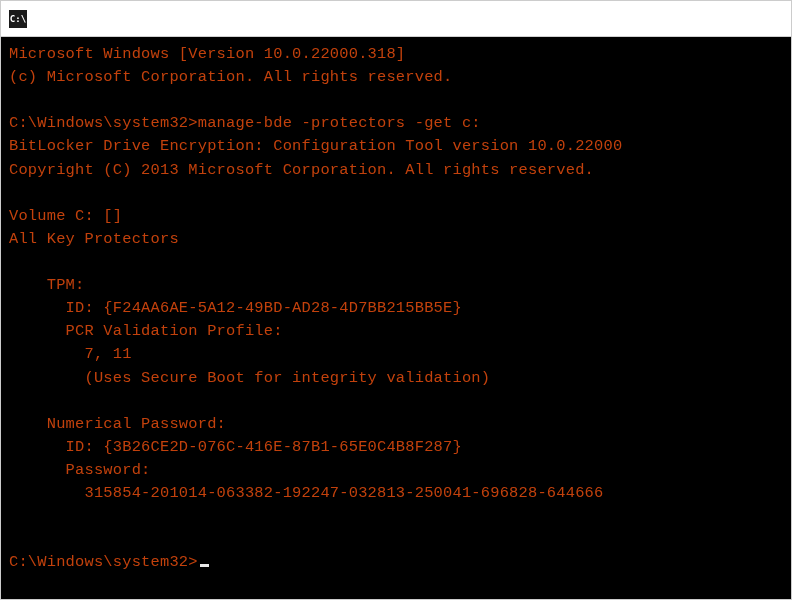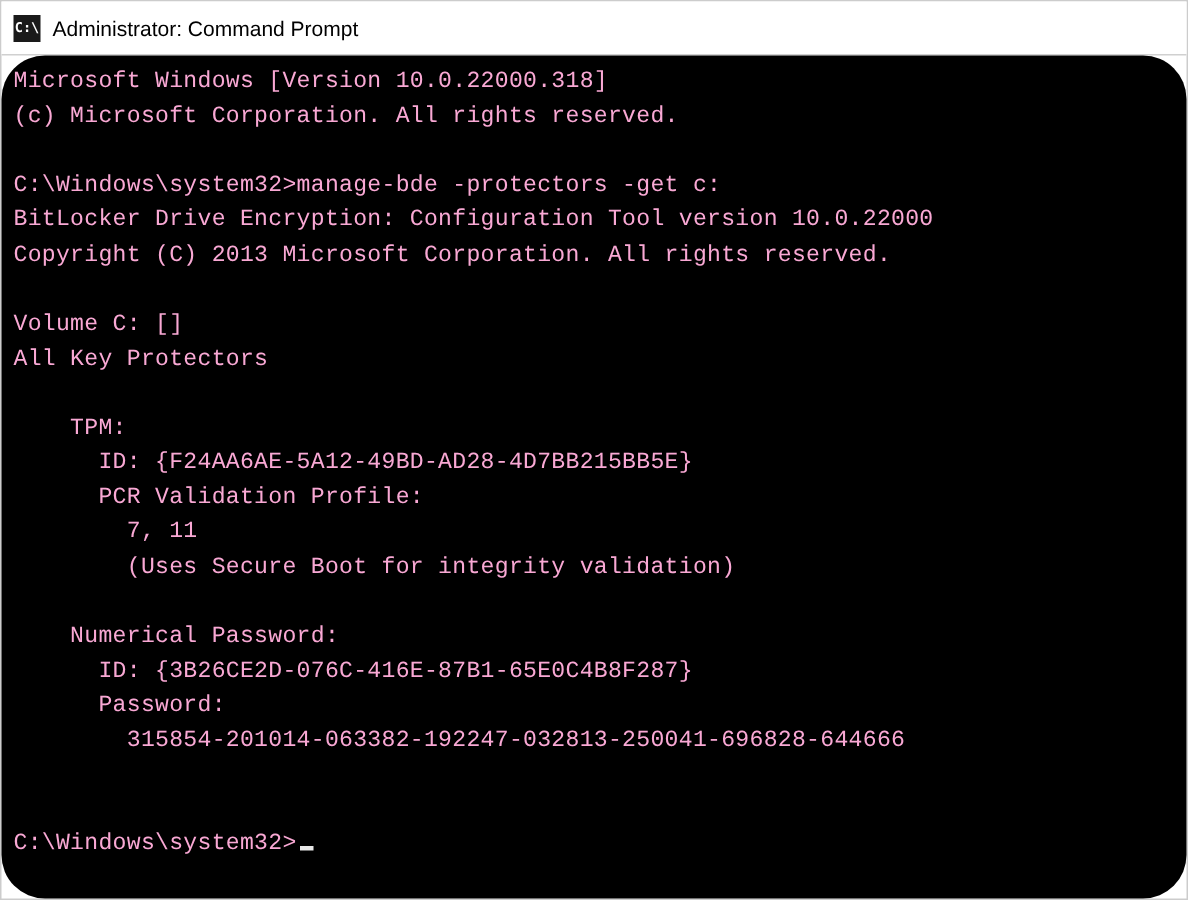--- a/index.html
+++ b/index.html
@@ -37,45 +37,43 @@
       align-items: center;
       justify-content: center;
       color: #fff;
       font-size: 9px;
       font-family: Consolas, monospace;
       font-weight: bold;
     }
     .terminal {
       flex: 1;
       background: #000;
-      color: #f9a8d4;
+      color: #c2410c;
       padding: 6px 8px;
       font-size: 15.4px;
       line-height: 1.5;
       white-space: pre;
       overflow: hidden;
       letter-spacing: 0.2px;
-      border-radius: 29px;
     }
     .cursor {
       display: inline-block;
       width: 9px;
       height: 3px;
       background: #e8e8e8;
       vertical-align: -1px;
       margin-left: 2px;
     }
   </style>
 </head>
 <body>
 
 <div class="window">
   <div class="titlebar">
     <span class="titlebar-icon">C:\</span>
-    <span>Administrator: Command Prompt</span>
   </div>
   <div class="terminal"><span>Microsoft Windows [Version 10.0.22000.318]</span>
 <span>(c) Microsoft Corporation. All rights reserved.</span>
 
 <span>C:\Windows\system32&gt;</span><span>manage-bde -protectors -get c:</span>
 <span>BitLocker Drive Encryption: Configuration Tool version 10.0.22000</span>
 <span>Copyright (C) 2013 Microsoft Corporation. All rights reserved.</span>
 
 <span>Volume C: []</span>
 <span>All Key Protectors</span>

